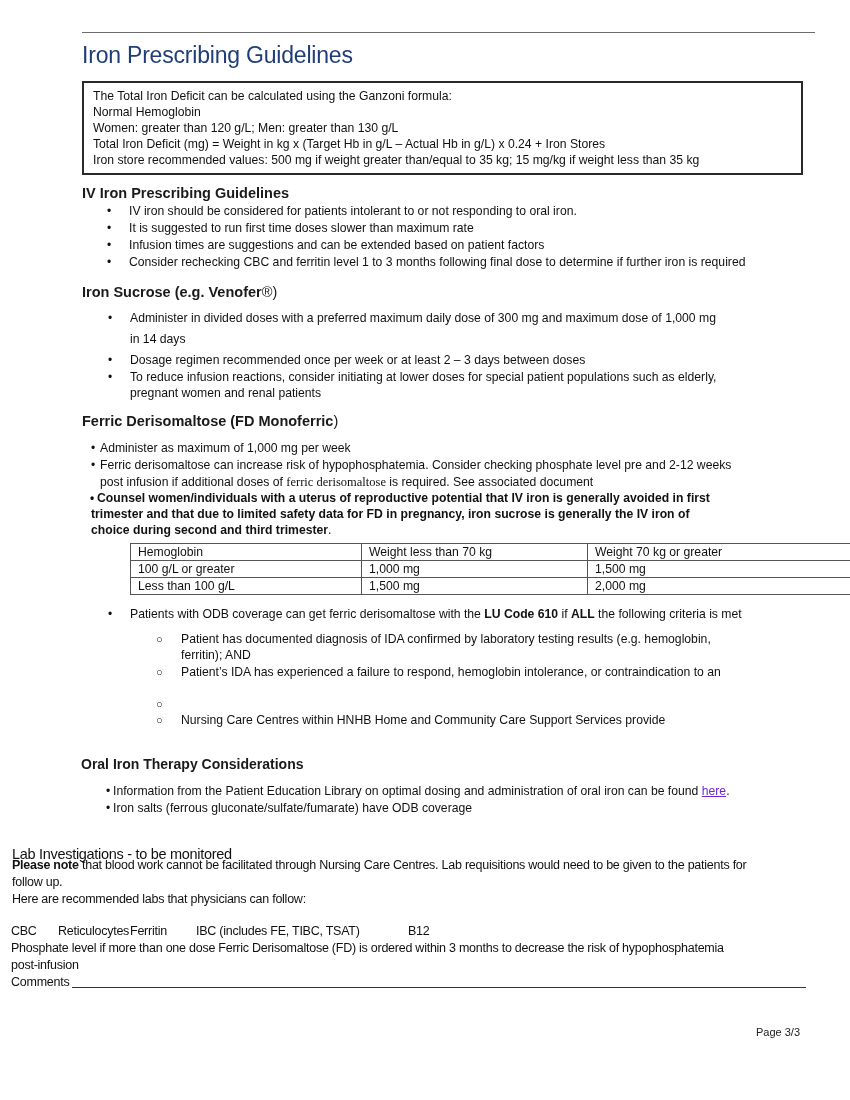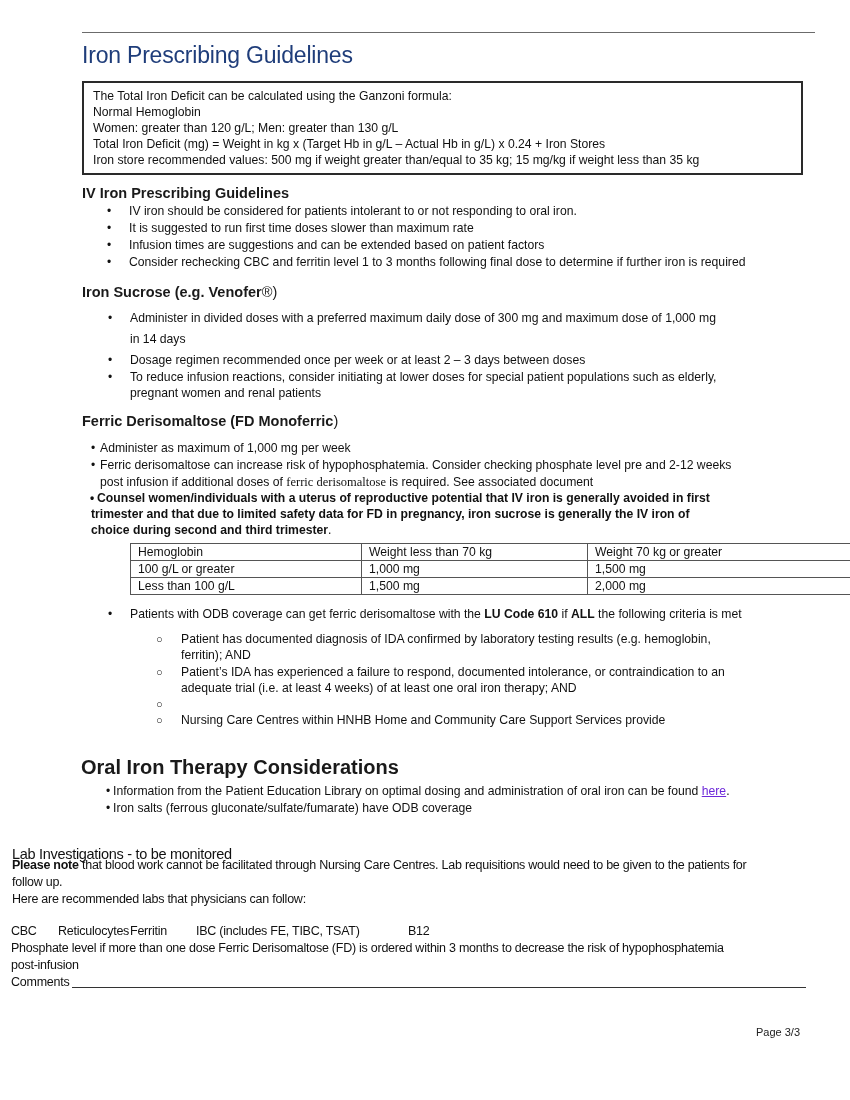--- a/index.html
+++ b/index.html
@@ -9,21 +9,21 @@
     .abs { position: absolute; }
 
     .top-rule { left: 82px; top: 32px; width: 733px; height: 0; border-top: 1px solid #6b6b6b; }
     .page-title { left: 82px; top: 42px; font-size: 23px; color: #1f3d7a; font-weight: normal; letter-spacing: -0.2px; }
 
     .formula-box { left: 82px; top: 81px; width: 717px; height: 90px; border: 2px solid #2a2a2a; box-sizing: content-box; }
     .formula-box .line { position: absolute; left: 9px; font-size: 12.2px; line-height: 16px; white-space: nowrap; }
 
     .h2 { font-size: 14.5px; font-weight: bold; color: #1a1a1a; white-space: nowrap; }
     .h2 .norm { font-weight: normal; }
-    .h2-big { font-size: 20px; font-weight: bold; color: #1a1a1a; white-space: nowrap; }
+    .h2-big { font-size: 14px; font-weight: bold; color: #1a1a1a; white-space: nowrap; }
 
     .bullet { font-size: 12.2px; line-height: 16px; white-space: nowrap; }
     .dot { position: absolute; font-size: 12px; }
     .txt { position: absolute; white-space: nowrap; }
 
     .serif { font-family: "Liberation Serif", serif; font-size: 12.5px; }
 
     table.dose { position: absolute; left: 130px; top: 543px; width: 808px; border-collapse: collapse; font-size: 12.2px; }
     table.dose td { border: 1px solid #555; padding: 0 7px; height: 16px; line-height: 15px; }
     table.dose td.c1 { width: 216px; }
@@ -115,22 +115,21 @@
 <div class="abs arial bullet" style="left:0; top:606px; width:850px; height:18px;">
   <span class="dot" style="left:108px; top:0;">•</span>
   <span class="txt" style="left:130px; top:0;"><span>Patients with ODB coverage can get ferric derisomaltose with the </span><b>LU Code 610</b><span> if </span><b>ALL</b><span> the following criteria is met</span></span>
 </div>
 
 <div class="abs arial bullet" style="left:0; top:631px; width:850px; height:115px;">
   <span class="dot" style="left:156px; top:0; font-size:11px;">○</span>
   <span class="txt" style="left:181px; top:0;">Patient has documented diagnosis of IDA confirmed by laboratory testing results (e.g. hemoglobin,</span>
   <span class="txt" style="left:181px; top:16px;">ferritin); AND</span>
   <span class="dot" style="left:156px; top:33px; font-size:11px;">○</span>
-  <span class="txt" style="left:181px; top:33px;">Patient’s IDA has experienced a failure to respond, documented intolerance, or contraindication to an</span>
-  <span class="txt" style="left:181px; top:49px;">adequate trial (i.e. at least 4 weeks) of at least one oral iron therapy; AND</span>
+  <span class="txt" style="left:181px; top:33px;">Patient’s IDA has experienced a failure to respond, hemoglobin intolerance, or contraindication to an</span>
   <span class="dot" style="left:156px; top:65px; font-size:11px;">○</span>
   <span class="dot" style="left:156px; top:81px; font-size:11px;">○</span>
   <span class="txt" style="left:181px; top:81px;">Nursing Care Centres within HNHB Home and Community Care Support Services provide</span>
 </div>
 
 <div class="abs arial h2-big" style="left:81px; top:756px;">Oral Iron Therapy Considerations</div>
 <div class="abs arial bullet" style="left:0; top:783px; width:850px; height:34px;">
   <span class="dot" style="left:106px; top:0;">•</span>
   <span class="txt" style="left:113px; top:0;"><span>Information from the Patient Education Library on optimal dosing and administration of oral iron can be found </span><span class="link">here</span><span>.</span></span>
   <span class="dot" style="left:106px; top:17px;">•</span>

